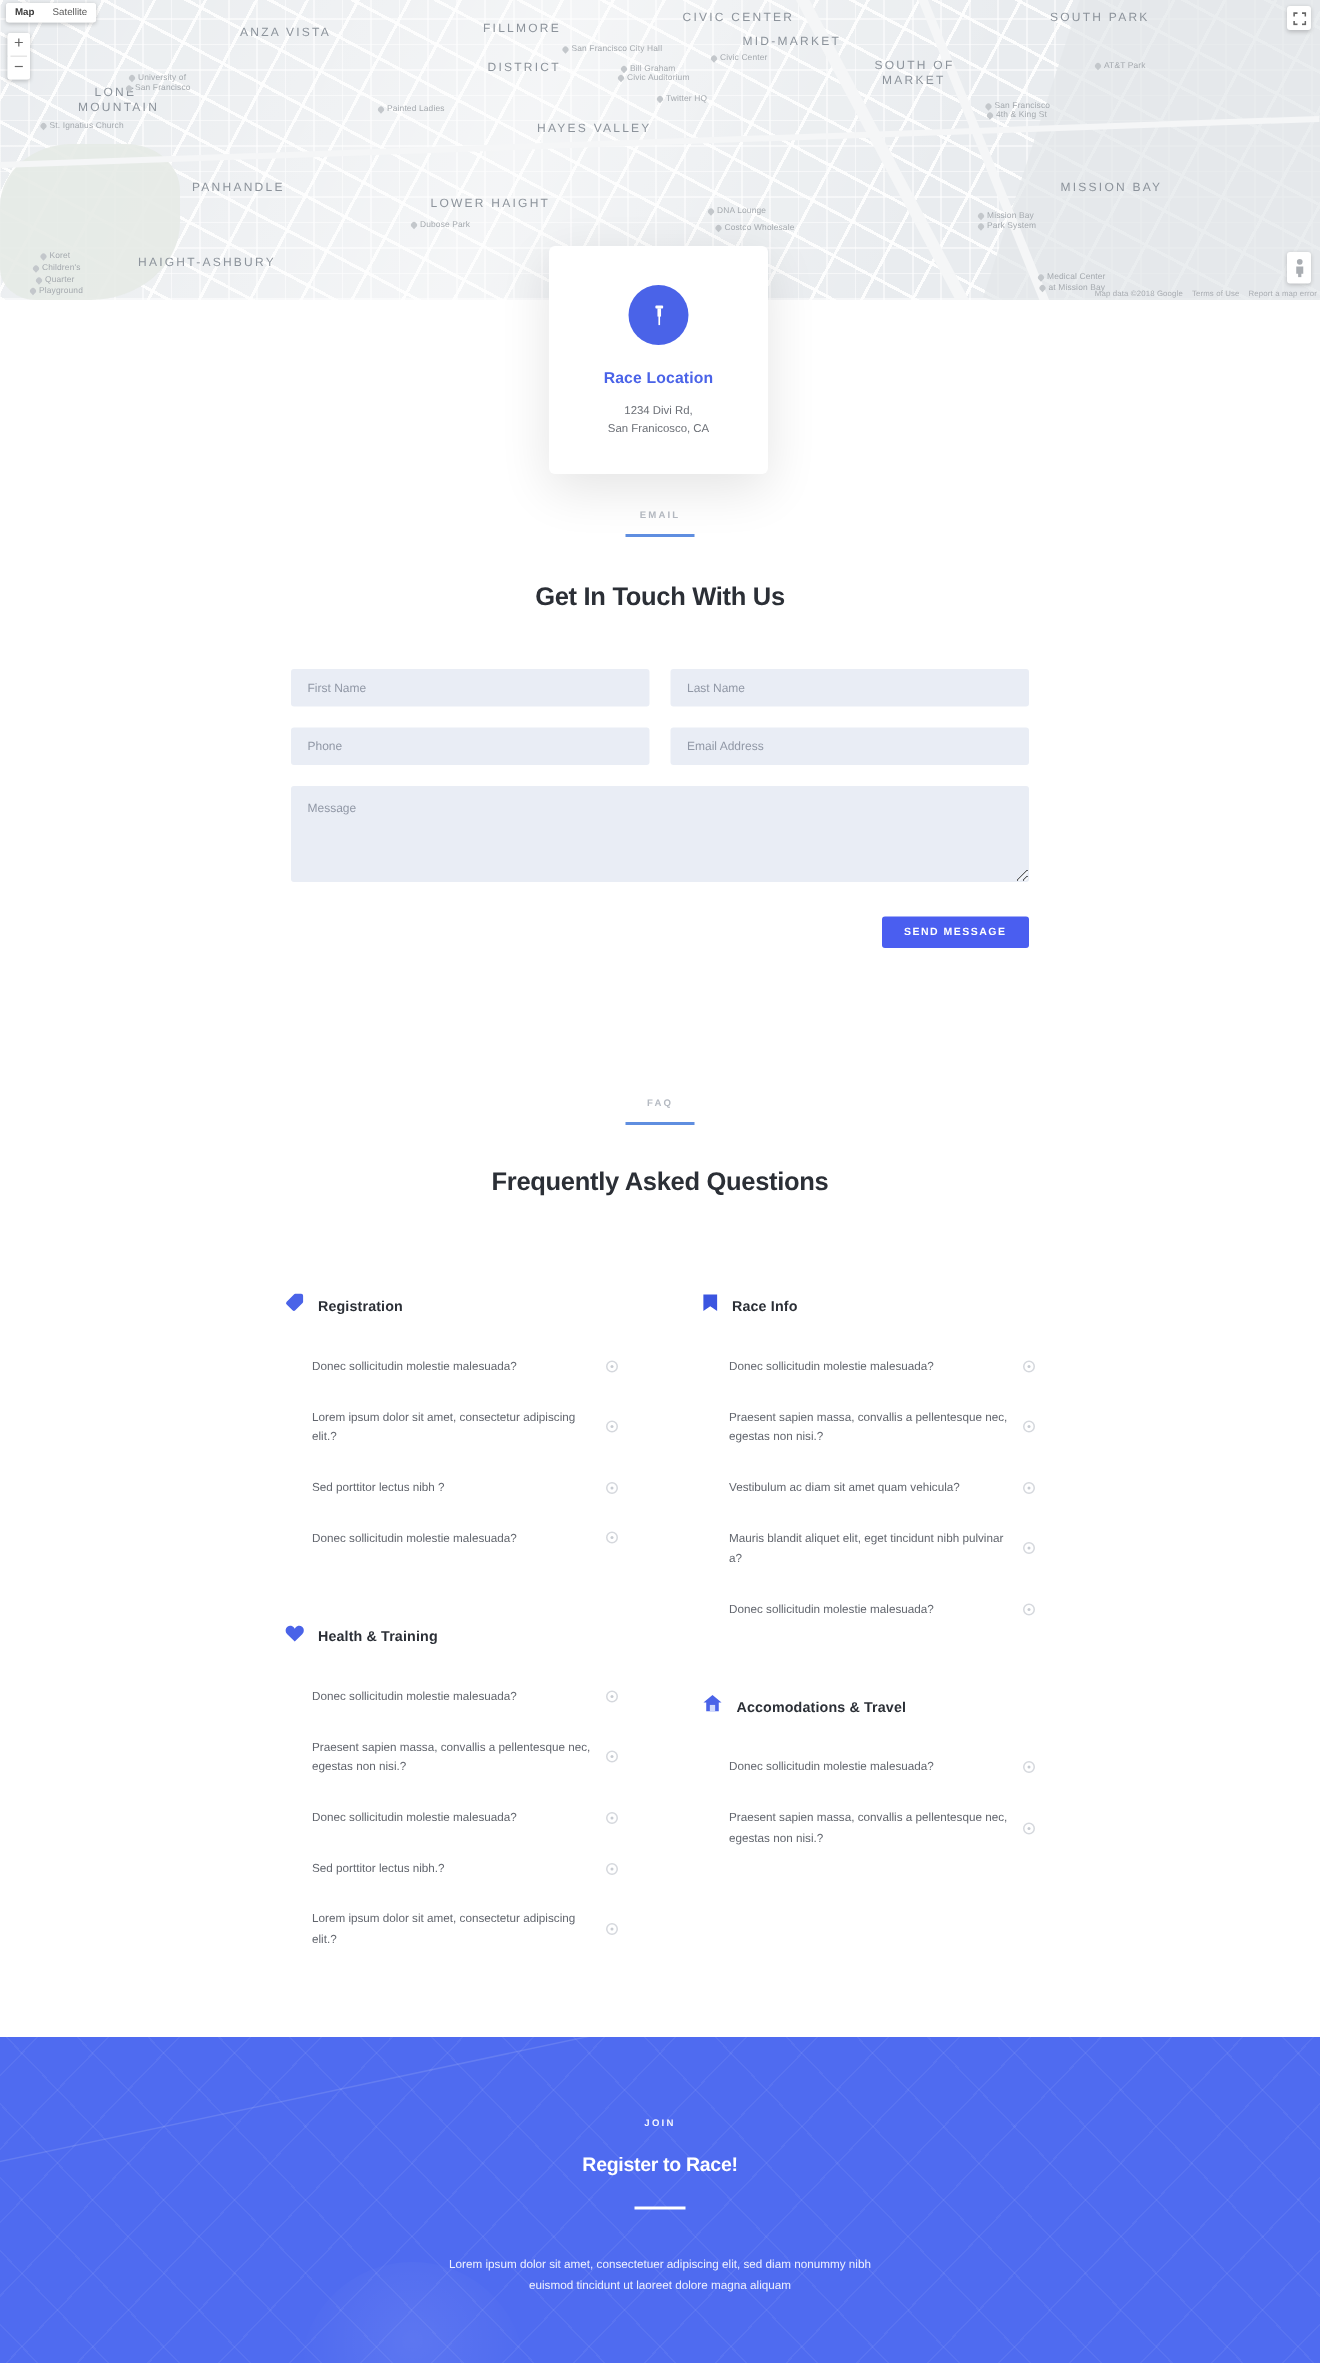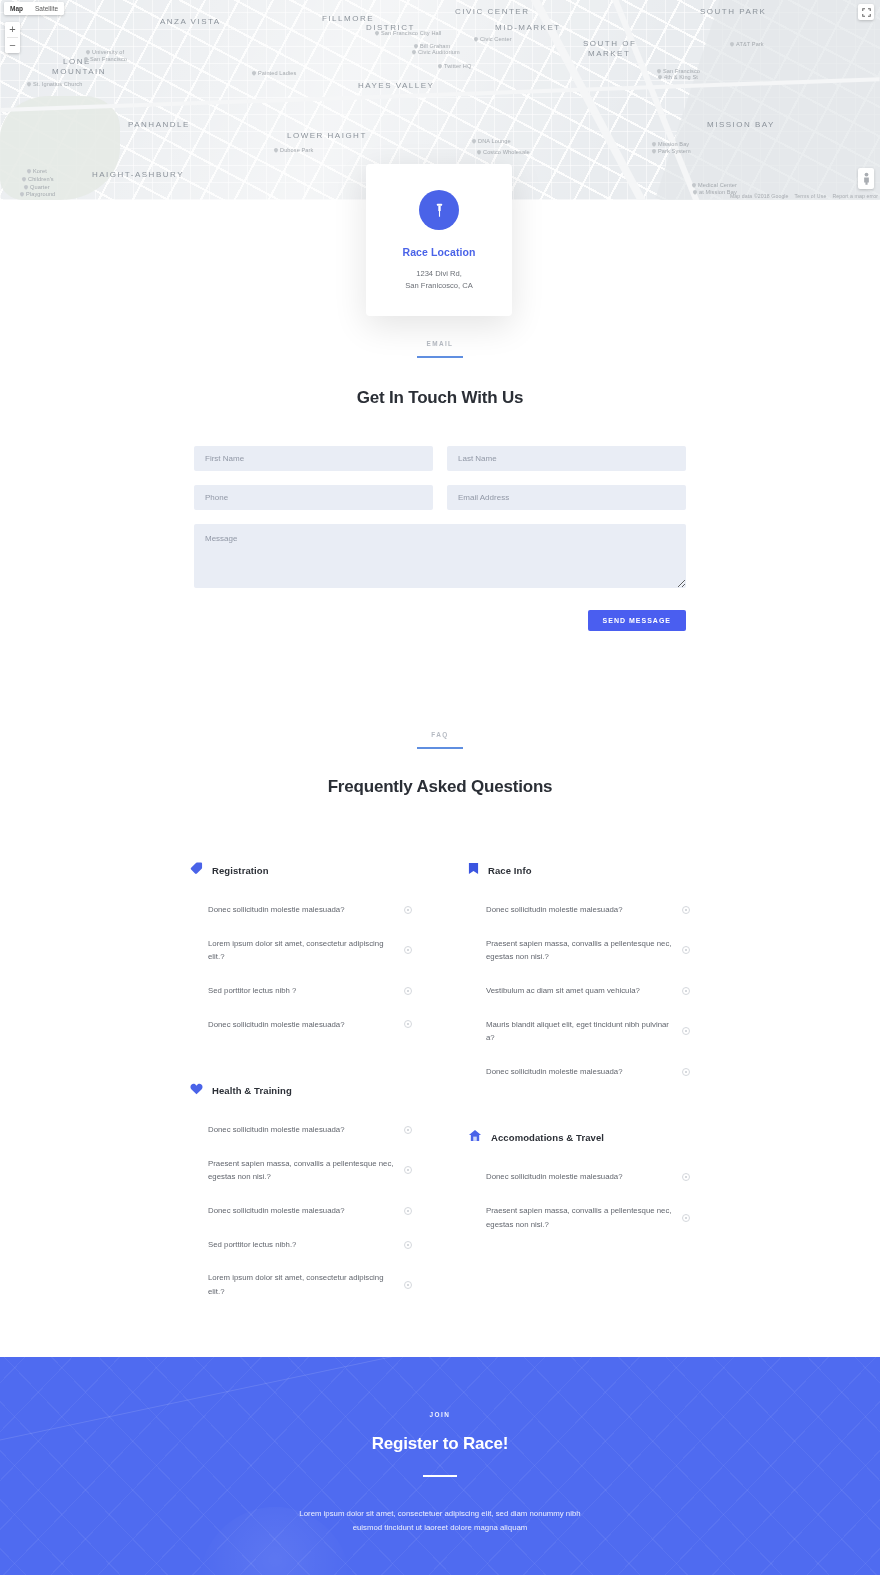--- a/index.html
+++ b/index.html
@@ -346,21 +346,21 @@
   .cta-inner { position: relative; z-index: 2; padding-top: 54px; }
   .cta-eyebrow {
     font-size: 6.4px;
     letter-spacing: 1.5px;
     color: rgba(255,255,255,.92);
     font-weight: bold;
     text-transform: uppercase;
   }
   .cta-title {
     margin-top: 16px;
-    font-size: 17px;
+    font-size: 13px;
     font-weight: bold;
     color: #ffffff;
     letter-spacing: -0.2px;
   }
   .cta-divider {
     width: 34px; height: 2px;
     background: #ffffff;
     margin: 21px auto 0;
   }
   .cta-body {
@@ -380,21 +380,21 @@
     <div class="map-water"></div>
     <div class="map-park"></div>
 
     <div class="map-big-road" style="left:520px;top:-20px;width:8px;height:260px;transform:rotate(-28deg);"></div>
     <div class="map-big-road" style="left:600px;top:-30px;width:6px;height:280px;transform:rotate(-22deg);"></div>
     <div class="map-big-road" style="left:0px;top:108px;width:880px;height:4px;transform:rotate(-2deg);"></div>
 
     <div id="map-areas">
         <div class="map-label area" style="left: 160px; top: 17px;">ANZA VISTA</div>
         <div class="map-label area" style="left: 322px; top: 14px;">FILLMORE</div>
-        <div class="map-label area" style="left: 325px; top: 23px; margin-left: 41px;">DISTRICT</div>
+        <div class="map-label area" style="left: 325px; top: 40px;">DISTRICT</div>
         <div class="map-label area" style="left: 455px; top: 7px;">CIVIC CENTER</div>
         <div class="map-label area" style="left: 495px; top: 23px; text-align: right;">MID-MARKET</div>
         <div class="map-label area" style="left: 700px; top: 7px;">SOUTH PARK</div>
         <div class="map-label area" style="left: 583px; top: 39px;">SOUTH OF</div>
         <div class="map-label area" style="left: 588px; top: 49px;">MARKET</div>
         <div class="map-label area" style="left: 63px; top: 57px;">LONE</div>
         <div class="map-label area" style="left: 52px; top: 67px;">MOUNTAIN</div>
         <div class="map-label area" style="left: 358px; top: 81px;">HAYES VALLEY</div>
         <div class="map-label area" style="left: 707px; top: 120px;">MISSION BAY</div>
         <div class="map-label area" style="left: 128px; top: 120px;">PANHANDLE</div>

